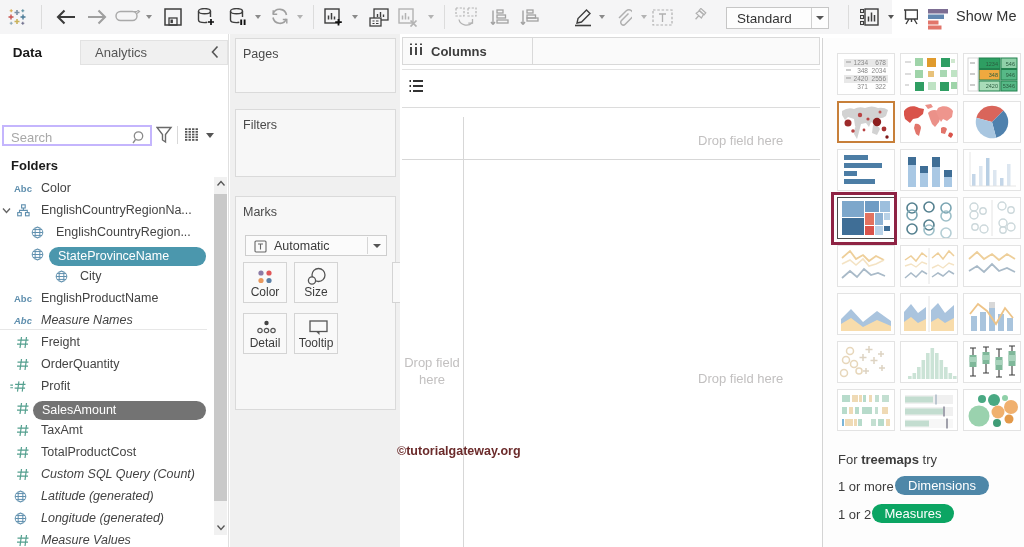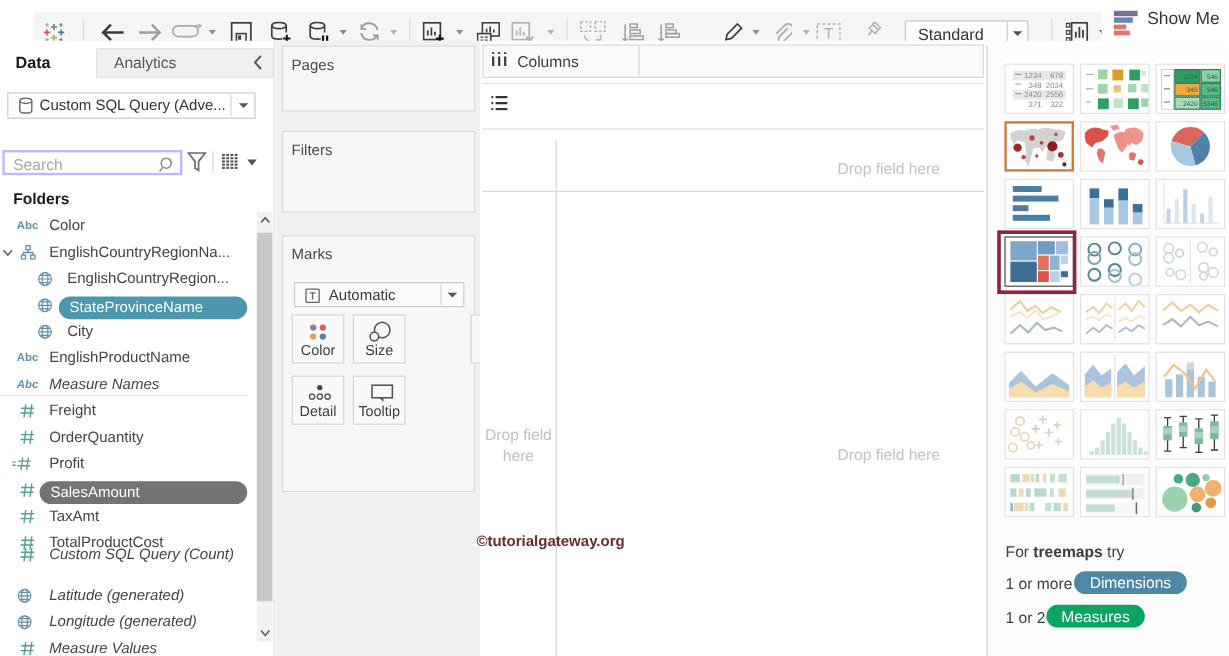--- a/index.html
+++ b/index.html
@@ -1,20 +1,20 @@
 <!DOCTYPE html>
 <html><head>
 <meta charset="utf-8">
 <style>
   * { margin:0; padding:0; box-sizing:border-box; }
   html,body { width:1024px; height:547px; overflow:hidden; background:#fff;
     font-family:"Liberation Sans", sans-serif; }
   #app { position:relative; width:1024px; height:547px; background:#fff; overflow:hidden; }
   .abs { position:absolute; }
-  #toolbar { left:0; top:10px; width:892px; height:34px; background:#f5f5f6;margin-left:28px; }
+  #toolbar { left:0; top:0; width:892px; height:34px; background:#f5f5f6; }
   .tsep { position:absolute; top:5px; width:1px; height:24px; background:#dcdcdc; }
   #leftpane { left:0; top:34px; width:229px; height:513px; background:#fff; border-right:1px solid #e0e0e0; }
   #tabData { left:0; top:6px; width:55px; height:25px; background:#fff; color:#1a1a1a;
     font-weight:bold; font-size:13.5px; line-height:25px; text-align:center; }
   #tabAnalytics { left:80px; top:6px; width:148px; height:25px; background:#f0f0f0;
     border:1px solid #e2e2e2; color:#555; font-size:13px; line-height:24px; text-align:left; padding-left:14px; }
   #connbox { left:6px; top:43px; width:207px; height:22px; border:1px solid #cbcbcb; background:#fff; }
   #connbox .txt { position:absolute; left:26px; top:3px; font-size:12.5px; color:#333; }
   #connbox .div { position:absolute; right:19px; top:1px; width:1px; height:18px; background:#d6d6d6; }
   #searchbox { left:2px; top:91px; width:150px; height:21px; border:2px solid #c4b5fd; background:#fff; }
@@ -30,21 +30,21 @@
   #midpane { left:230px; top:34px; width:170px; height:513px; background:#f0f0f0; }
   .card { position:absolute; left:5px; width:161px; background:#f7f7f7; border:1px solid #dadada; }
   .cardlbl { position:absolute; left:7px; top:8px; font-size:12.5px; color:#4a4a4a; }
   #autob { position:absolute; left:9px; top:38px; width:142px; height:21px; background:#fbfbfb;
     border:1px solid #cecece; }
   #autob .txt { position:absolute; left:28px; top:3px; font-size:12.5px; color:#3a3a3a; }
   #autob .div { position:absolute; right:18px; top:1px; width:1px; height:17px; background:#d6d6d6; }
   .mbtn { position:absolute; width:44px; height:41px; background:#f9f9f9; border:1px solid #d4d4d4; }
   .mbtn .t { position:absolute; bottom:3px; width:100%; text-align:center; font-size:12px; color:#3c3c3c; }
   #canvas { left:400px; top:34px; width:624px; height:513px; background:#fff; }
-  .shelf { position:absolute; left:2px; width:418px; height:28px; background:#fafafa; border:1px solid #d9d9d9; }
+  .shelf { position:absolute; left:2px; width:418px; height:28px; background:#fafafa; border:1px solid #d9d9d9;font-weight:bold; }
   .shelf .lbl { position:absolute; left:28px; top:6px; font-size:13px; color:#3d3d3d; }
   .shelf .div { position:absolute; left:129px; top:0; width:1px; height:26px; background:#d9d9d9; }
   .droptxt { position:absolute; color:#c2c0c0; font-size:13px; }
   #smhead { left:918px; top:0; width:106px; height:38px; background:#fff; }
   #smpanel { left:822px; top:38px; width:202px; height:509px; background:#fdfdfd;
     border-left:1px solid #d4d4d4; }
   .cell { position:absolute; width:58px; height:42px; background:#fff; border:1px solid #e3e3e3; }
   #smtext { position:absolute; left:15px; top:414px; font-size:13px; color:#3d3d3d; }
   .smline { position:absolute; left:15px; font-size:13px; color:#3d3d3d; }
   .pill { position:absolute; height:19px; border-radius:9.5px; color:#fff; font-size:13px;
@@ -174,29 +174,20 @@
       <svg class="abs" style="left:903px; top:8px;" width="17" height="19" viewBox="0 0 17 19">
         <path d="M1 2 h15 M2.5 2 v9 h12 v-9 M6 11 l-3 5 M11 11 l3 5 M8.5 11 v3" stroke="#3e3e3e" stroke-width="1.4" fill="none"></path>
       </svg>
     </div>
     <div id="leftpane" class="abs">
       <div id="tabData" class="abs">Data</div>
       <div id="tabAnalytics" class="abs">Analytics</div>
       <svg class="abs" style="left:210px; top:11px;" width="10" height="14" viewBox="0 0 10 14">
         <path d="M7.5 1.5 L2.5 7 l5 5.5" stroke="#555" stroke-width="1.6" fill="none"></path>
       </svg>
-      <div id="connbox" class="abs">
-        <svg class="abs" style="left:8px; top:3px;" width="14" height="15" viewBox="0 0 14 15">
-          <ellipse cx="6.5" cy="3" rx="5" ry="2.2" stroke="#6a6a6a" stroke-width="1.2" fill="none"></ellipse>
-          <path d="M1.5 3 V11 c0 1.2 2.2 2.2 5 2.2 s5 -1 5 -2.2 V3" stroke="#6a6a6a" stroke-width="1.2" fill="none"></path>
-        </svg>
-        <span class="txt">Custom SQL Query (Adve...</span>
-        <span class="div"></span>
-        <span class="abs" style="right:5px; top:8px; width:0; height:0; border-left:4px solid transparent; border-right:4px solid transparent; border-top:4.5px solid #555;"></span>
-      </div>
       <div id="searchbox" class="abs">
         <span class="ph">Search</span>
         <svg class="abs" style="left:128px; top:3px;" width="16" height="15" viewBox="0 0 16 15">
           <circle cx="6.5" cy="6" r="4.2" stroke="#8a8a8a" stroke-width="1.3" fill="none"></circle>
           <path d="M3.5 9.5 L1 13" stroke="#8a8a8a" stroke-width="1.3"></path>
         </svg>
       </div>
       <svg class="abs" style="left:156px; top:92px;" width="17" height="19" viewBox="0 0 17 19">
         <path d="M1 1.5 h14 l-5.5 7 v7.5 l-3 -2 v-5.5 z" stroke="#6a6a6a" stroke-width="1.4" fill="none"></path>
       </svg>
@@ -253,21 +244,21 @@
         <div class="frow" style="top:210.0px;">
           <svg class="abs" style="left:31px; top:4px;" width="13" height="13" viewBox="0 0 13 13">
             <circle cx="6.5" cy="6.5" r="5.3" stroke="#6796b2" stroke-width="1" fill="none"></circle>
             <ellipse cx="6.5" cy="6.5" rx="2.4" ry="5.3" stroke="#5f8fae" stroke-width="1" fill="none"></ellipse>
             <path d="M1.2 6.5 h10.6 M2 3.6 h9 M2 9.4 h9" stroke="#5f8fae" stroke-width="1" fill="none"></path>
           </svg>
           <div class="fpill" style="left:49px; width:157px; background:#4b97ad;">
             <span style="left:9px;">StateProvinceName</span>
           </div>
         </div>
-        <div class="frow" style="top:232.0px;">
+        <div class="frow" style="top:232.0px;margin-left:24px;">
           <svg class="abs" style="left:31px; top:4px;" width="13" height="13" viewBox="0 0 13 13">
             <circle cx="6.5" cy="6.5" r="5.3" stroke="#6796b2" stroke-width="1" fill="none"></circle>
             <ellipse cx="6.5" cy="6.5" rx="2.4" ry="5.3" stroke="#5f8fae" stroke-width="1" fill="none"></ellipse>
             <path d="M1.2 6.5 h10.6 M2 3.6 h9 M2 9.4 h9" stroke="#5f8fae" stroke-width="1" fill="none"></path>
           </svg>
           <span class="flbl" style="left:56px;">City</span>
         </div>
         <div class="frow" style="top:254.0px;">
           <span class="abs" style="left:14px; top:5px; font-size:9.5px; font-weight:bold; color:#5f8fae; ">Abc</span>
           <span class="flbl" style="left:41px;">EnglishProductName</span>
@@ -309,21 +300,21 @@
             <path d="M4.5 1 L3 12 M9.5 1 L8 12 M0.5 4.2 h11 M0 8.2 h11" stroke="#54a08f" stroke-width="1.2" fill="none" transform="translate(1,0)"></path>
           </svg>
           <span class="flbl" style="left:41px;">TaxAmt</span>
         </div>
         <div class="frow" style="top:408.0px;">
           <svg class="abs" style="left:14px; top:4px;" width="17" height="13" viewBox="0 0 13 13">
             <path d="M4.5 1 L3 12 M9.5 1 L8 12 M0.5 4.2 h11 M0 8.2 h11" stroke="#54a08f" stroke-width="1.2" fill="none" transform="translate(1,0)"></path>
           </svg>
           <span class="flbl" style="left:41px;">TotalProductCost</span>
         </div>
-        <div class="frow" style="top:418px;padding-left:36px;">
+        <div class="frow" style="top:430.0px;padding-left:36px;">
           <svg class="abs" style="left:14px; top:4px;" width="17" height="13" viewBox="0 0 13 13">
             <path d="M4.5 1 L3 12 M9.5 1 L8 12 M0.5 4.2 h11 M0 8.2 h11" stroke="#54a08f" stroke-width="1.2" fill="none" transform="translate(1,0)"></path>
           </svg>
           <span class="flbl it" style="left:41px;">Custom SQL Query (Count)</span>
         </div>
         <div class="frow" style="top:452.0px;">
           <svg class="abs" style="left:14px; top:4px;" width="13" height="13" viewBox="0 0 13 13">
             <circle cx="6.5" cy="6.5" r="5.3" stroke="#6796b2" stroke-width="1" fill="none"></circle>
             <ellipse cx="6.5" cy="6.5" rx="2.4" ry="5.3" stroke="#5f8fae" stroke-width="1" fill="none"></ellipse>
             <path d="M1.2 6.5 h10.6 M2 3.6 h9 M2 9.4 h9" stroke="#5f8fae" stroke-width="1" fill="none"></path>

